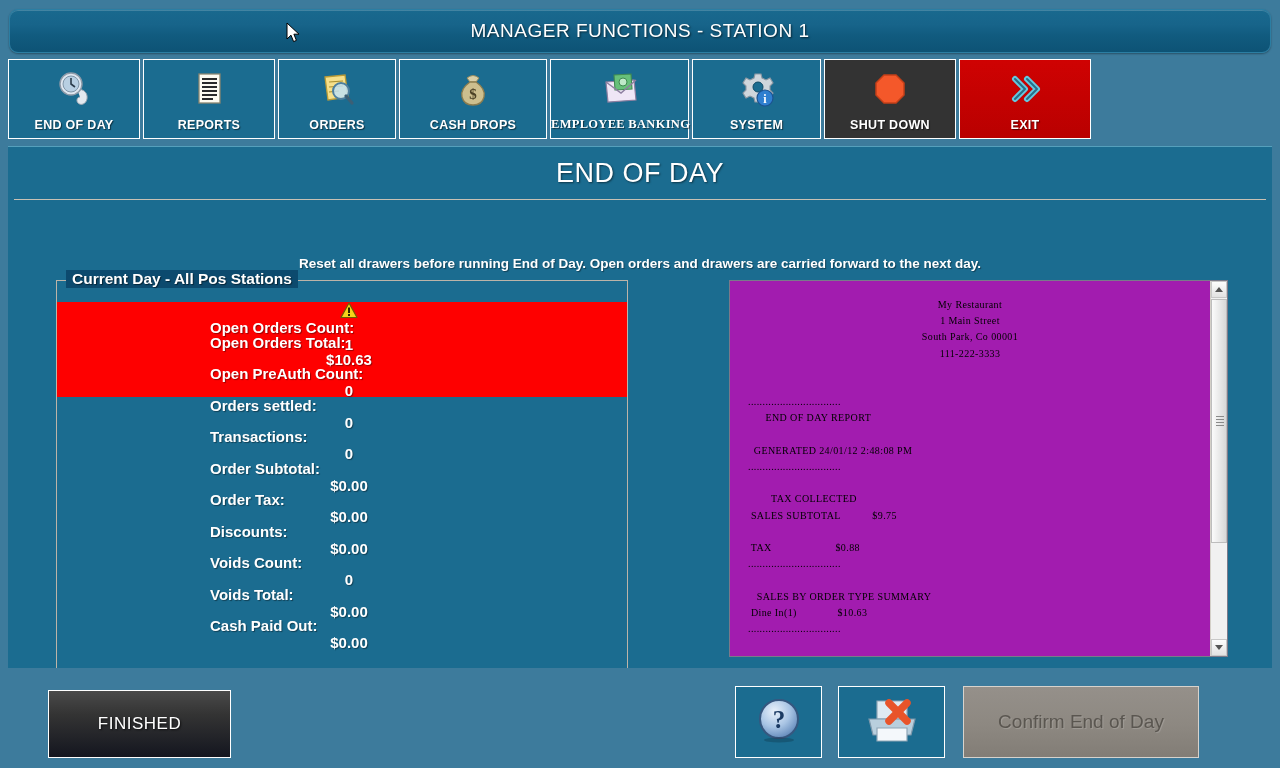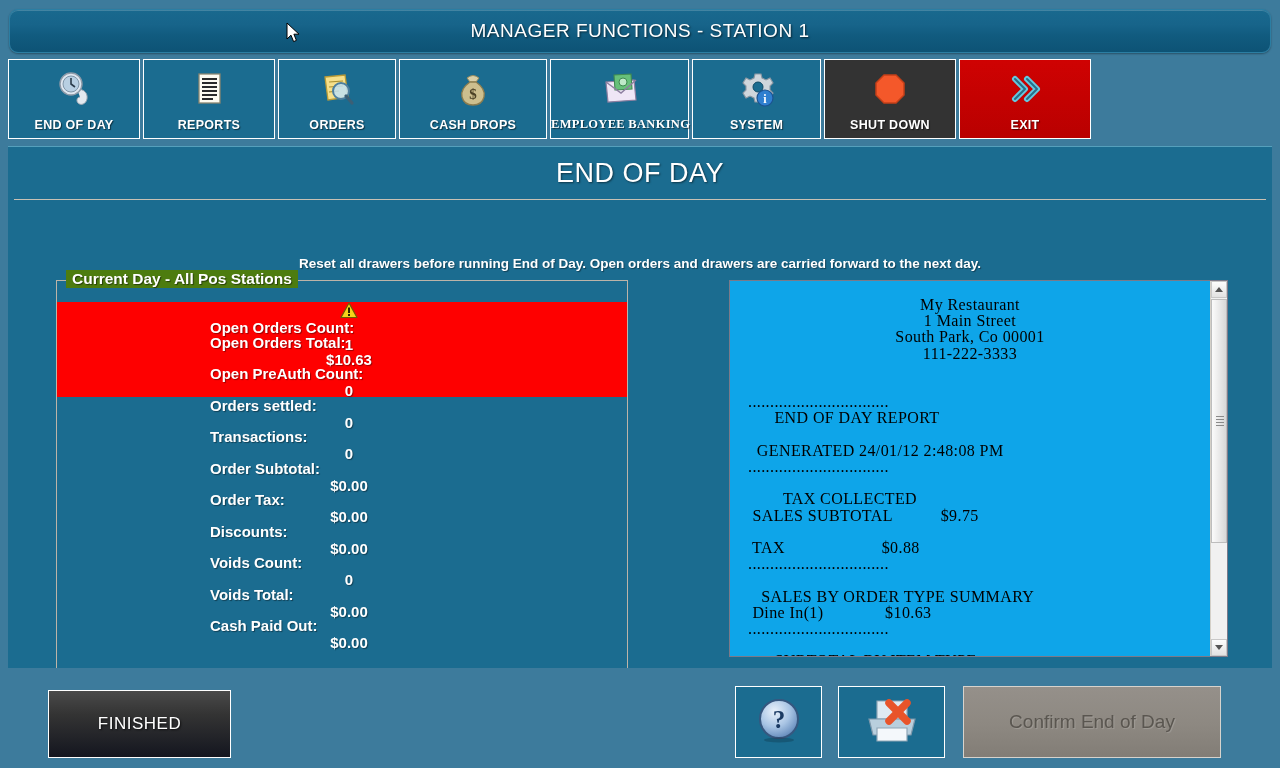--- a/index.html
+++ b/index.html
@@ -95,21 +95,21 @@
   }
 
   
   .groupbox {
     position: absolute;
     left: 48px; top: 133px; width: 572px; height: 524px;
     border: 1px solid #bdb4a8;
   }
   .groupbox-title {
     position: absolute; left: 9px; top: -11px;
-    background: #4d7c0f;
+    background: #0c4a6e;
     padding: 0 6px;
     color: #ffffff; font-size: 15.5px; font-weight: bold;
     text-shadow: 1px 1px 1px rgba(0,0,0,0.5);
     white-space: nowrap;
   }
   .rows { padding: 21px 0 0 0; }
   .row {
     display: flex; align-items: center;
     height: 31.5px;
     padding-left: 14px;
@@ -133,24 +133,24 @@
   .receipt-wrap {
     position: absolute;
     left: 721px; top: 133px; width: 499px; height: 377px;
     background: #ffffff;
     border: 1px solid #7a7a8a;
     overflow: hidden;
     display: flex;
   }
   .receipt {
     flex: 1 1 auto;
-    background: #0ea5e9;
+    background: #a21caf;
     padding: 16px 18px 0 18px;
     font-family: "Liberation Serif", serif;
-    font-size: 16px;
+    font-size: 10px;
     color: #000000;
     line-height: 16.2px;
     white-space: pre;
     overflow: hidden;
     letter-spacing: 0.4px;
   }
   .receipt .rline { white-space: pre; }
   .receipt .center { text-align: center; }
 
   .scrollbar {
@@ -201,21 +201,21 @@
   .btn-icon {
     position: absolute; top: 18px; height: 72px; width: 87px;
     background: #1b6c90;
     border: 1px solid #ffffff;
     display: flex; align-items: center; justify-content: center;
     cursor: pointer;
   }
   .btn-help { left: 735px; }
   .btn-print { left: 838px; width: 107px; }
   .btn-confirm {
-    position: absolute; left: 963px; top: 18px; width: 258px; height: 72px;
+    position: absolute; left: 963px; top: 18px; width: 236px; height: 72px;
     background: linear-gradient(to bottom,#95908a,#8d8881 55%,#827d76);
     border: 1px solid #d7d3cd;
     color: #5a5650;
     font-size: 19px;
     display: flex; align-items: center; justify-content: center;
     text-shadow: 1px 1px 1px rgba(255,255,255,0.18);
     cursor: default;
   }
 </style>
 </head>

